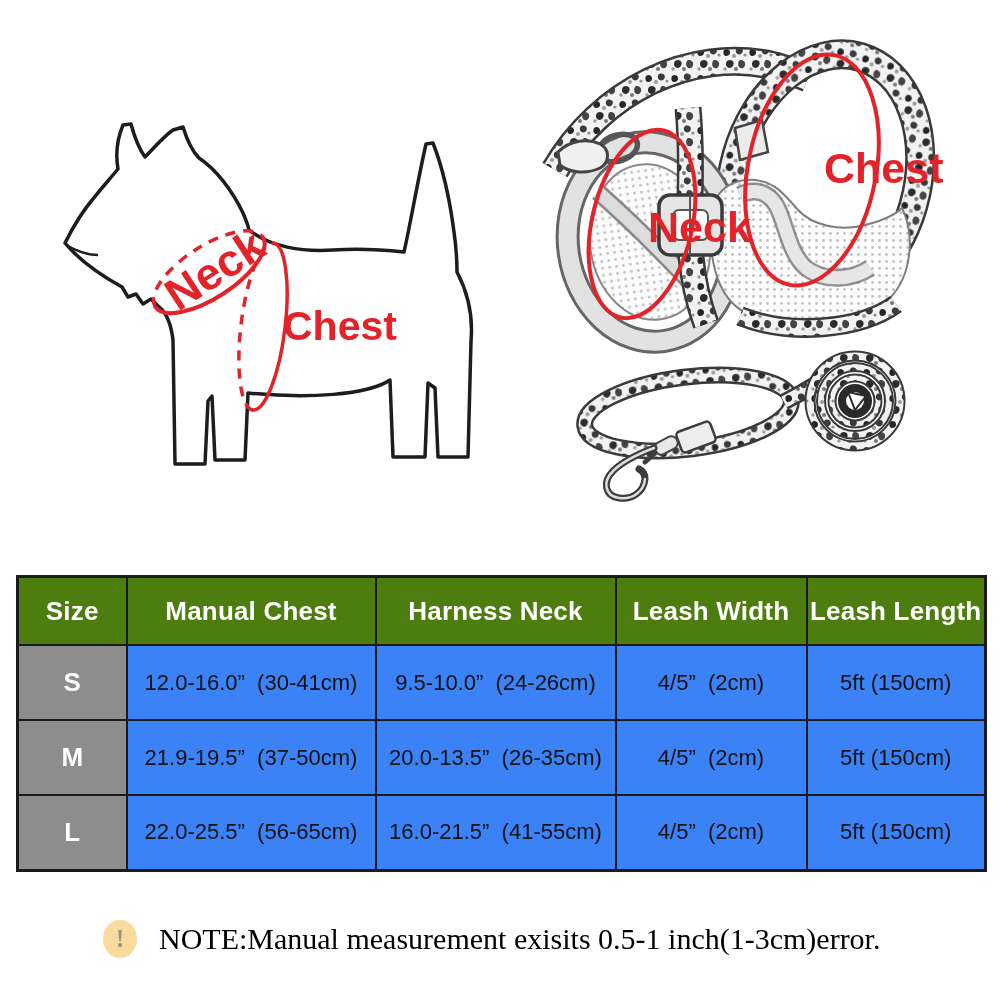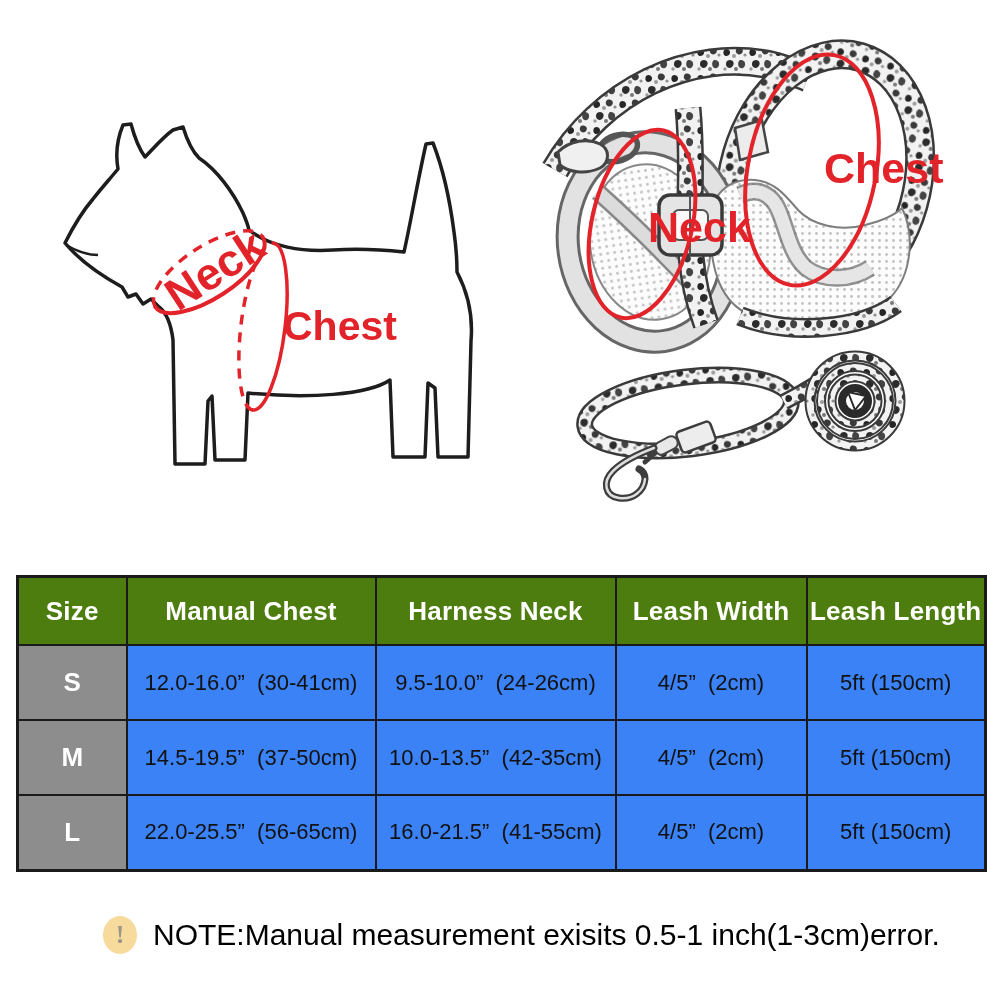--- a/index.html
+++ b/index.html
@@ -18,21 +18,21 @@
   #size-table thead th{background:#4d7c0f;color:#ffffff;font-weight:bold;font-size:26px;height:66px;
                    letter-spacing:.2px;}
   #size-table tbody th{background:#8d8d8d;color:#ffffff;font-weight:bold;font-size:26px;}
   #size-table tbody tr{height:75px;}
   #size-table td{background:#3b82f6;color:#111111;font-size:22px;white-space:pre-wrap;}
 
   .note{position:absolute;left:103px;top:916px;display:flex;align-items:center;gap:16px;}
   .note-icon{width:34px;height:38px;border-radius:50%;background:#f6db9d;color:#9c968a;
              display:flex;align-items:center;justify-content:center;
              font:bold 26px "Liberation Serif",serif;flex:0 0 auto;}
-  .note-text{margin:0;font-family:Liberation Sans, sans-serif;font-size:30px;color:#000000;}
+  .note-text{margin:6px;font-family:Liberation Serif, serif;font-size:30px;color:#000000;}
 </style>
 </head>
 <body>
 
 <div id="canvas">
 
   <svg width="0" height="0">
     <defs>
       <pattern id="floralPat" patternUnits="userSpaceOnUse" width="26" height="26">
         <rect width="26" height="26" fill="#f2f2f2"></rect>
@@ -171,22 +171,22 @@
     <tbody>
       <tr>
         <th>S</th>
         <td>12.0-16.0”  (30-41cm)</td>
         <td>9.5-10.0”  (24-26cm)</td>
         <td>4/5”  (2cm)</td>
         <td>5ft (150cm)</td>
       </tr>
       <tr>
         <th>M</th>
-        <td>14.5-19.5”  (37-50cm)</td>
-        <td>10.0-13.5”  (42-35cm)</td>
+        <td>21.9-19.5”  (37-50cm)</td>
+        <td>20.0-13.5”  (26-35cm)</td>
         <td>4/5”  (2cm)</td>
         <td>5ft (150cm)</td>
       </tr>
       <tr>
         <th>L</th>
         <td>22.0-25.5”  (56-65cm)</td>
         <td>16.0-21.5”  (41-55cm)</td>
         <td>4/5”  (2cm)</td>
         <td>5ft (150cm)</td>
       </tr>

